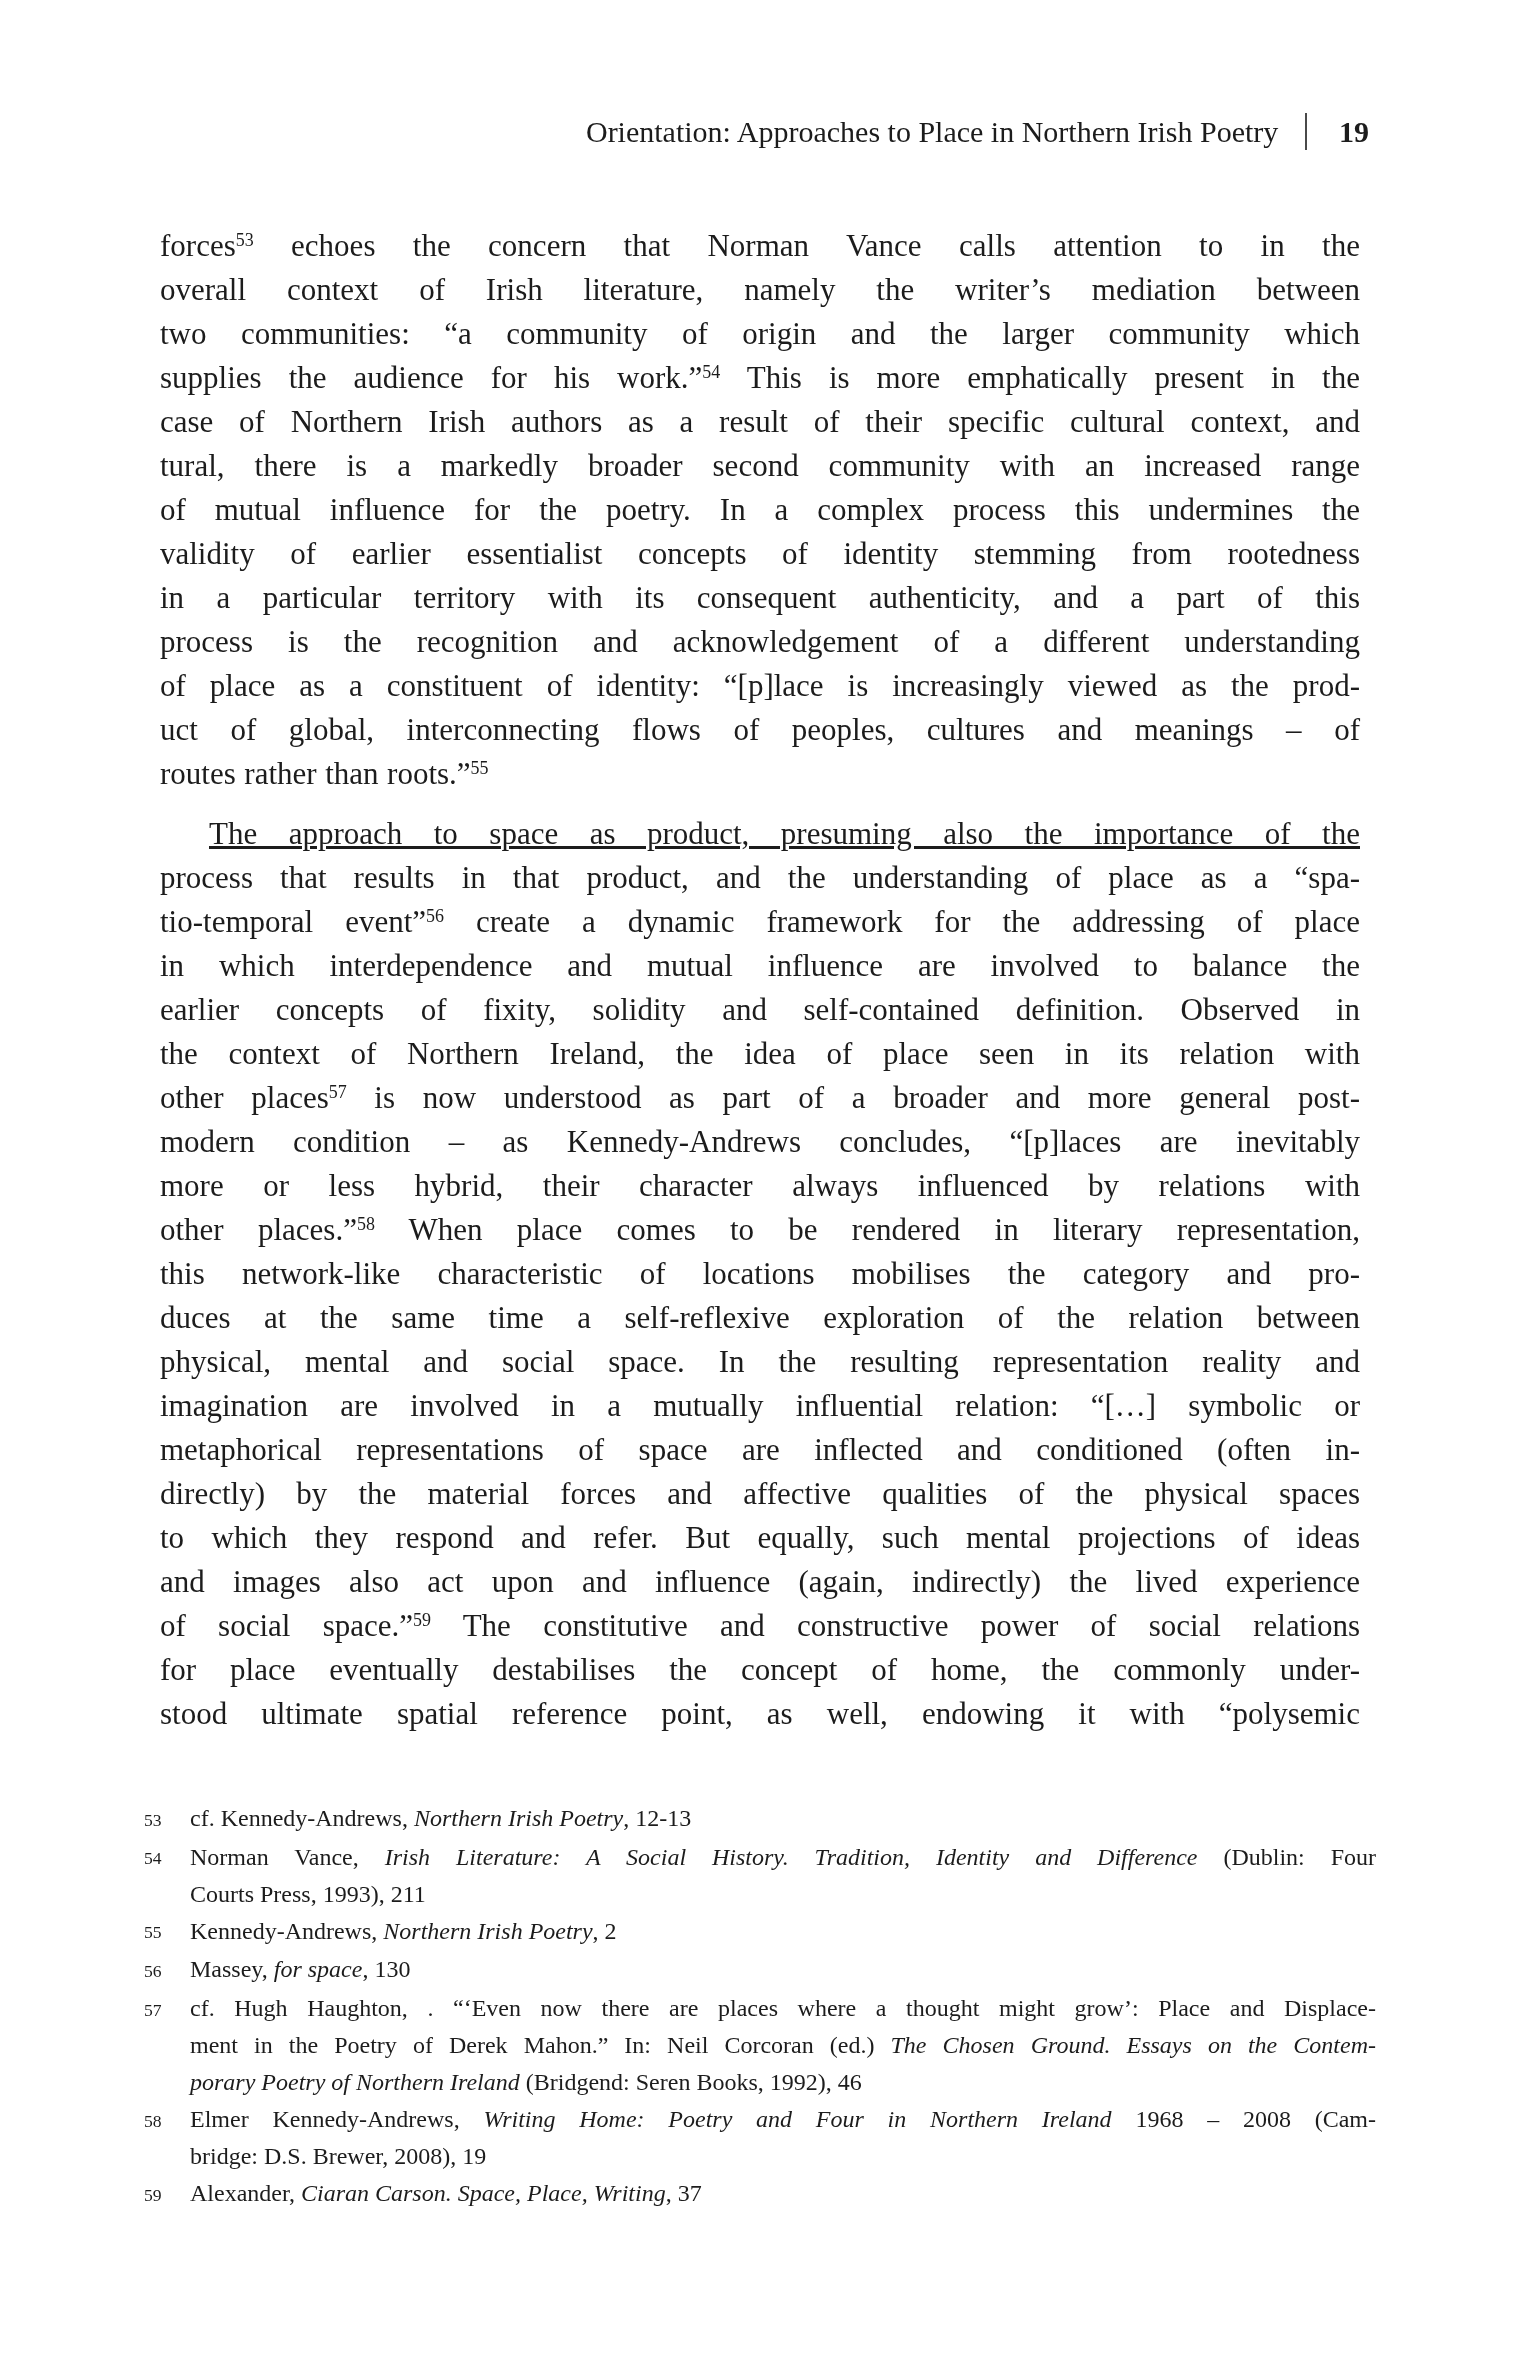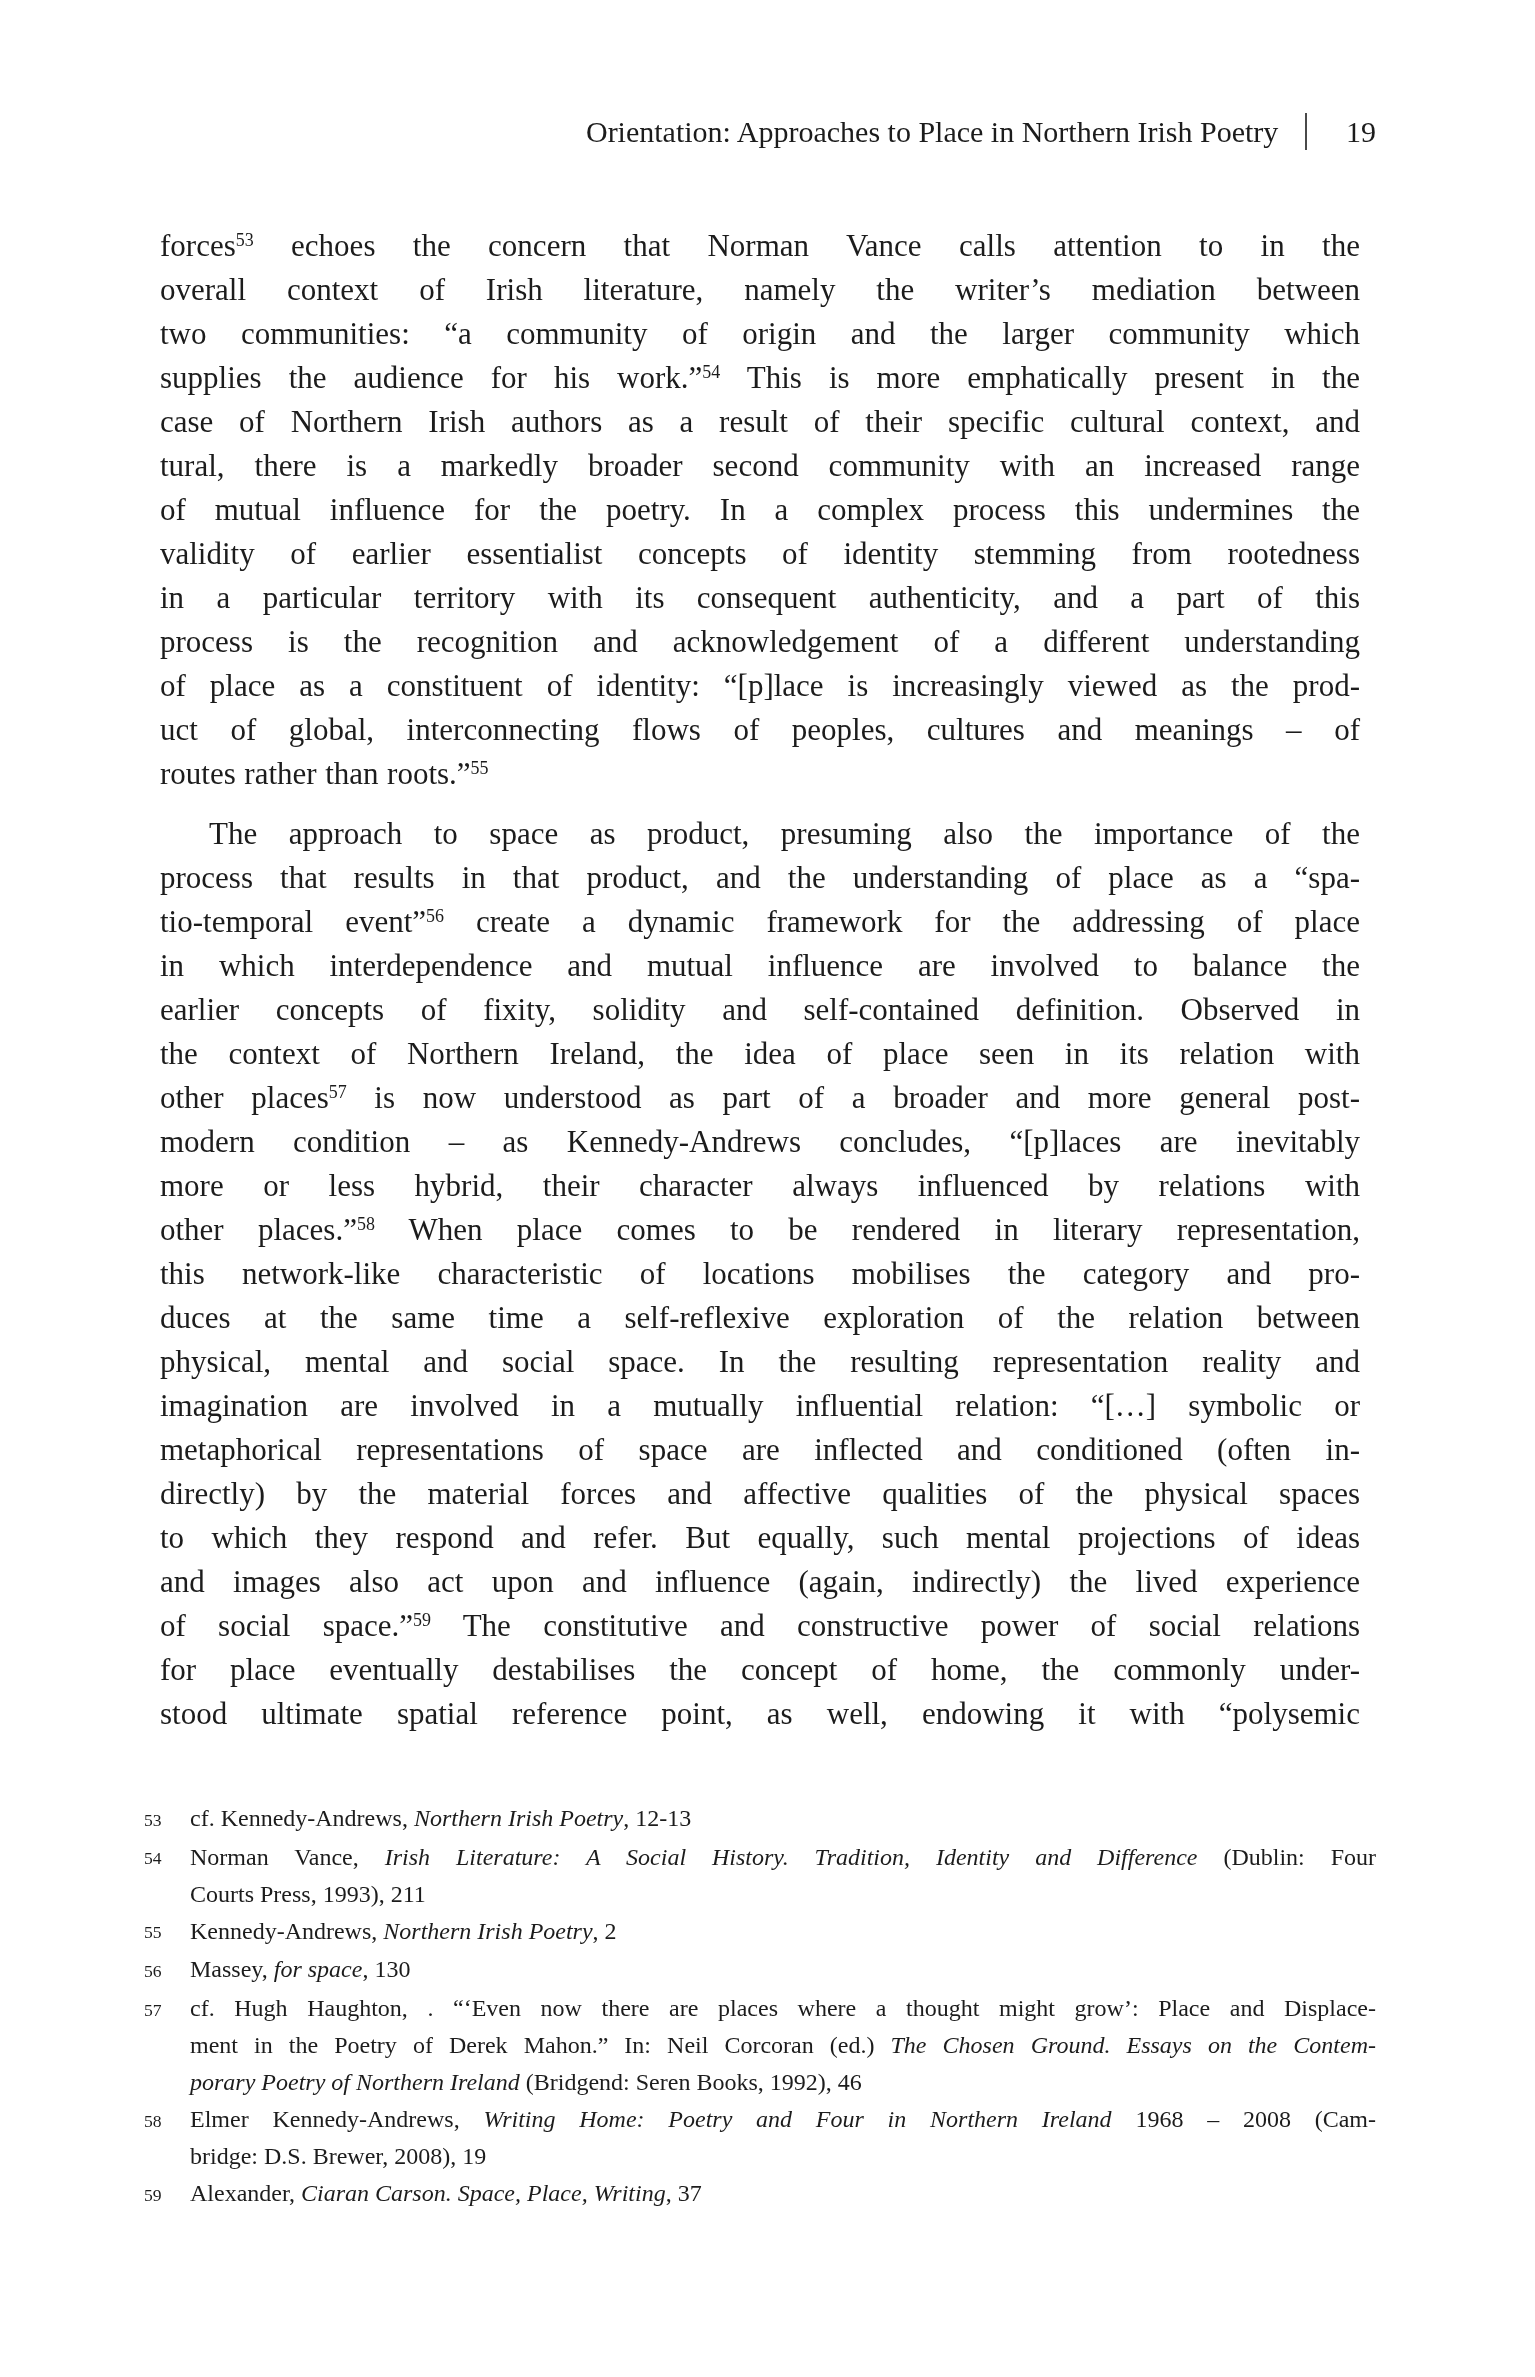--- a/index.html
+++ b/index.html
@@ -37,20 +37,22 @@
     display: inline-block;
     width: 1.7px;
     height: 37px;
     background: #4a4a4a;
     vertical-align: -8.4px;
     margin: 0 25px 0 27px;
   }
   .page-number {
     display: inline-block;
     min-width: 44px;
+    text-align: center;
+    font-weight: bold;
   }
 
   
   .body-text {
     position: absolute;
     top: 208px;
     left: 144px;
     right: 160px;
     font-size: 31px;
     line-height: 44px;
@@ -68,20 +70,21 @@
   .paragraph > .tline:last-child,
   .fn-text > .tline:last-child {
     text-align-last: left;
   }
   
   .paragraph.justify-all > .tline:last-child {
     text-align-last: justify;
   }
   .paragraph.para-indent > .tline:first-child {
     text-indent: 49px;
+    text-decoration: underline;
   }
 
   sup {
     font-size: 58%;
     line-height: 0;
     vertical-align: baseline;
     position: relative;
     top: -0.55em;
   }
 

